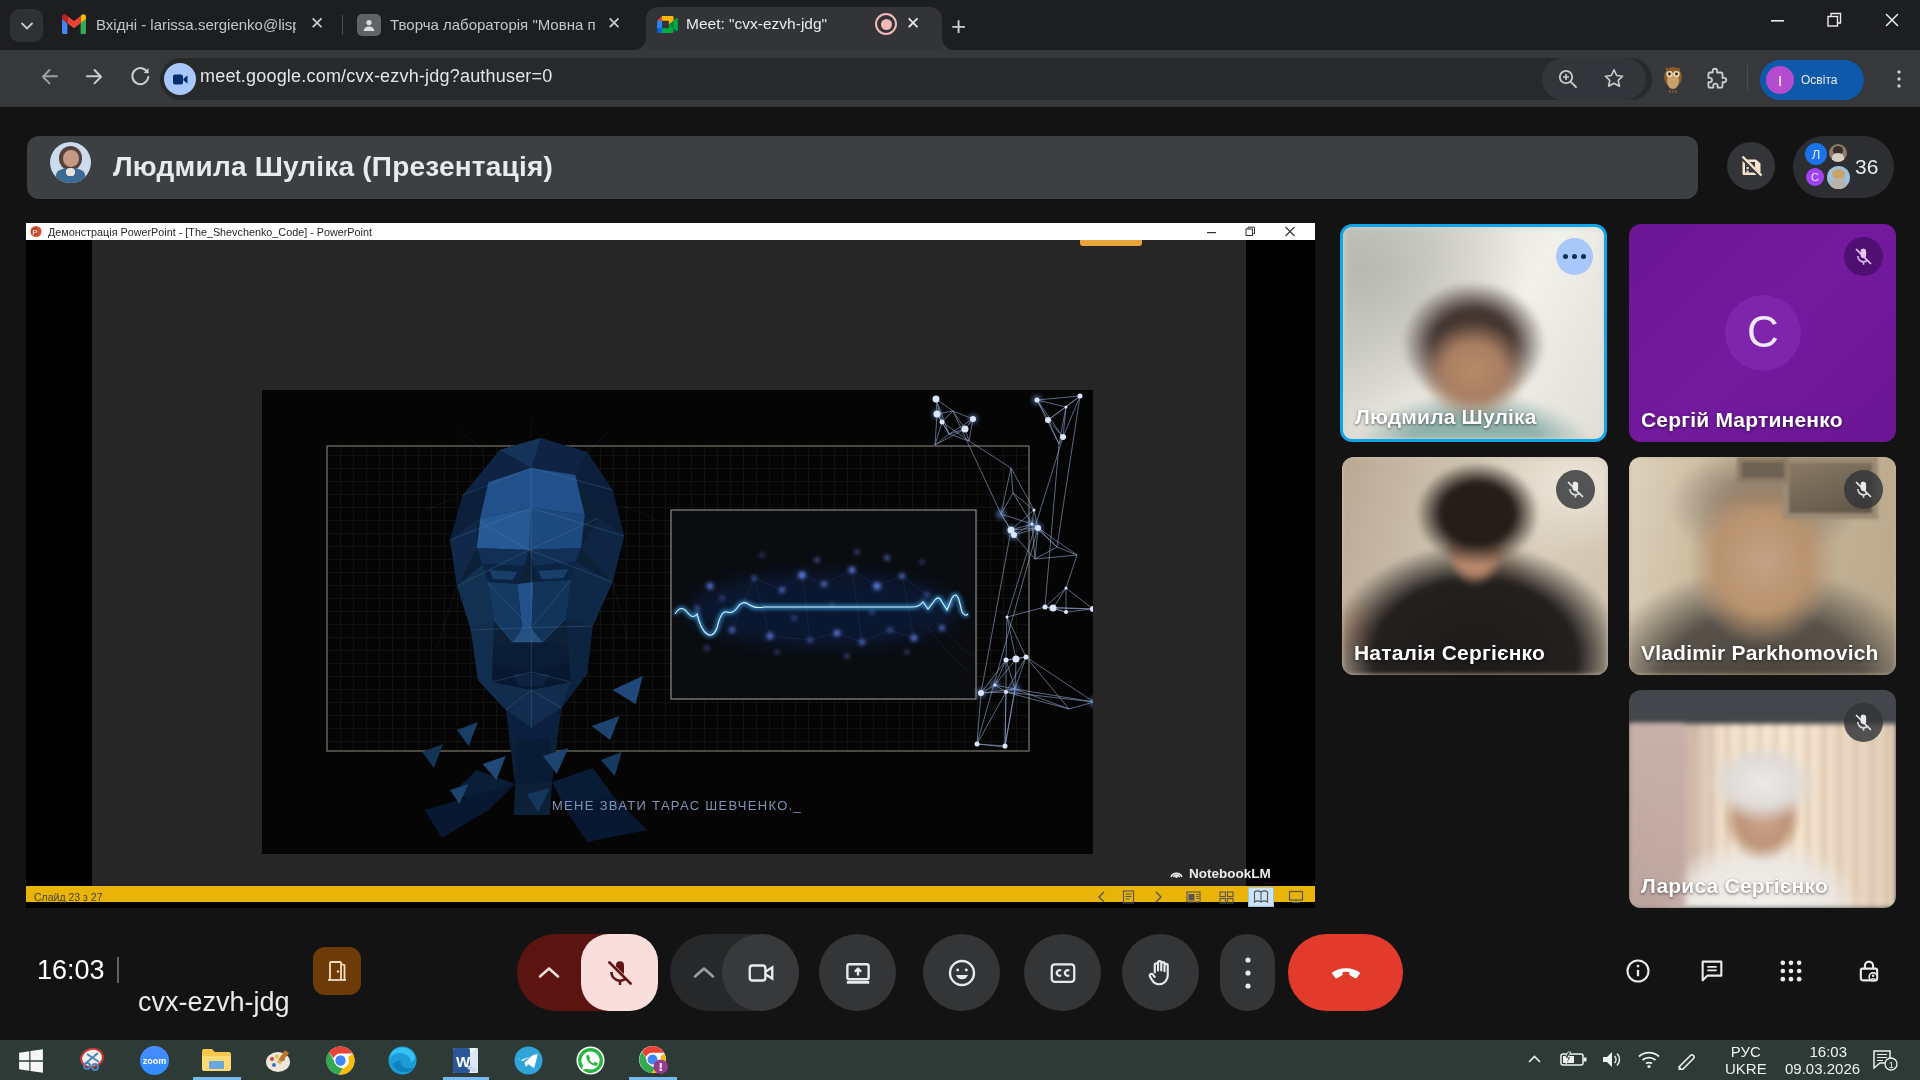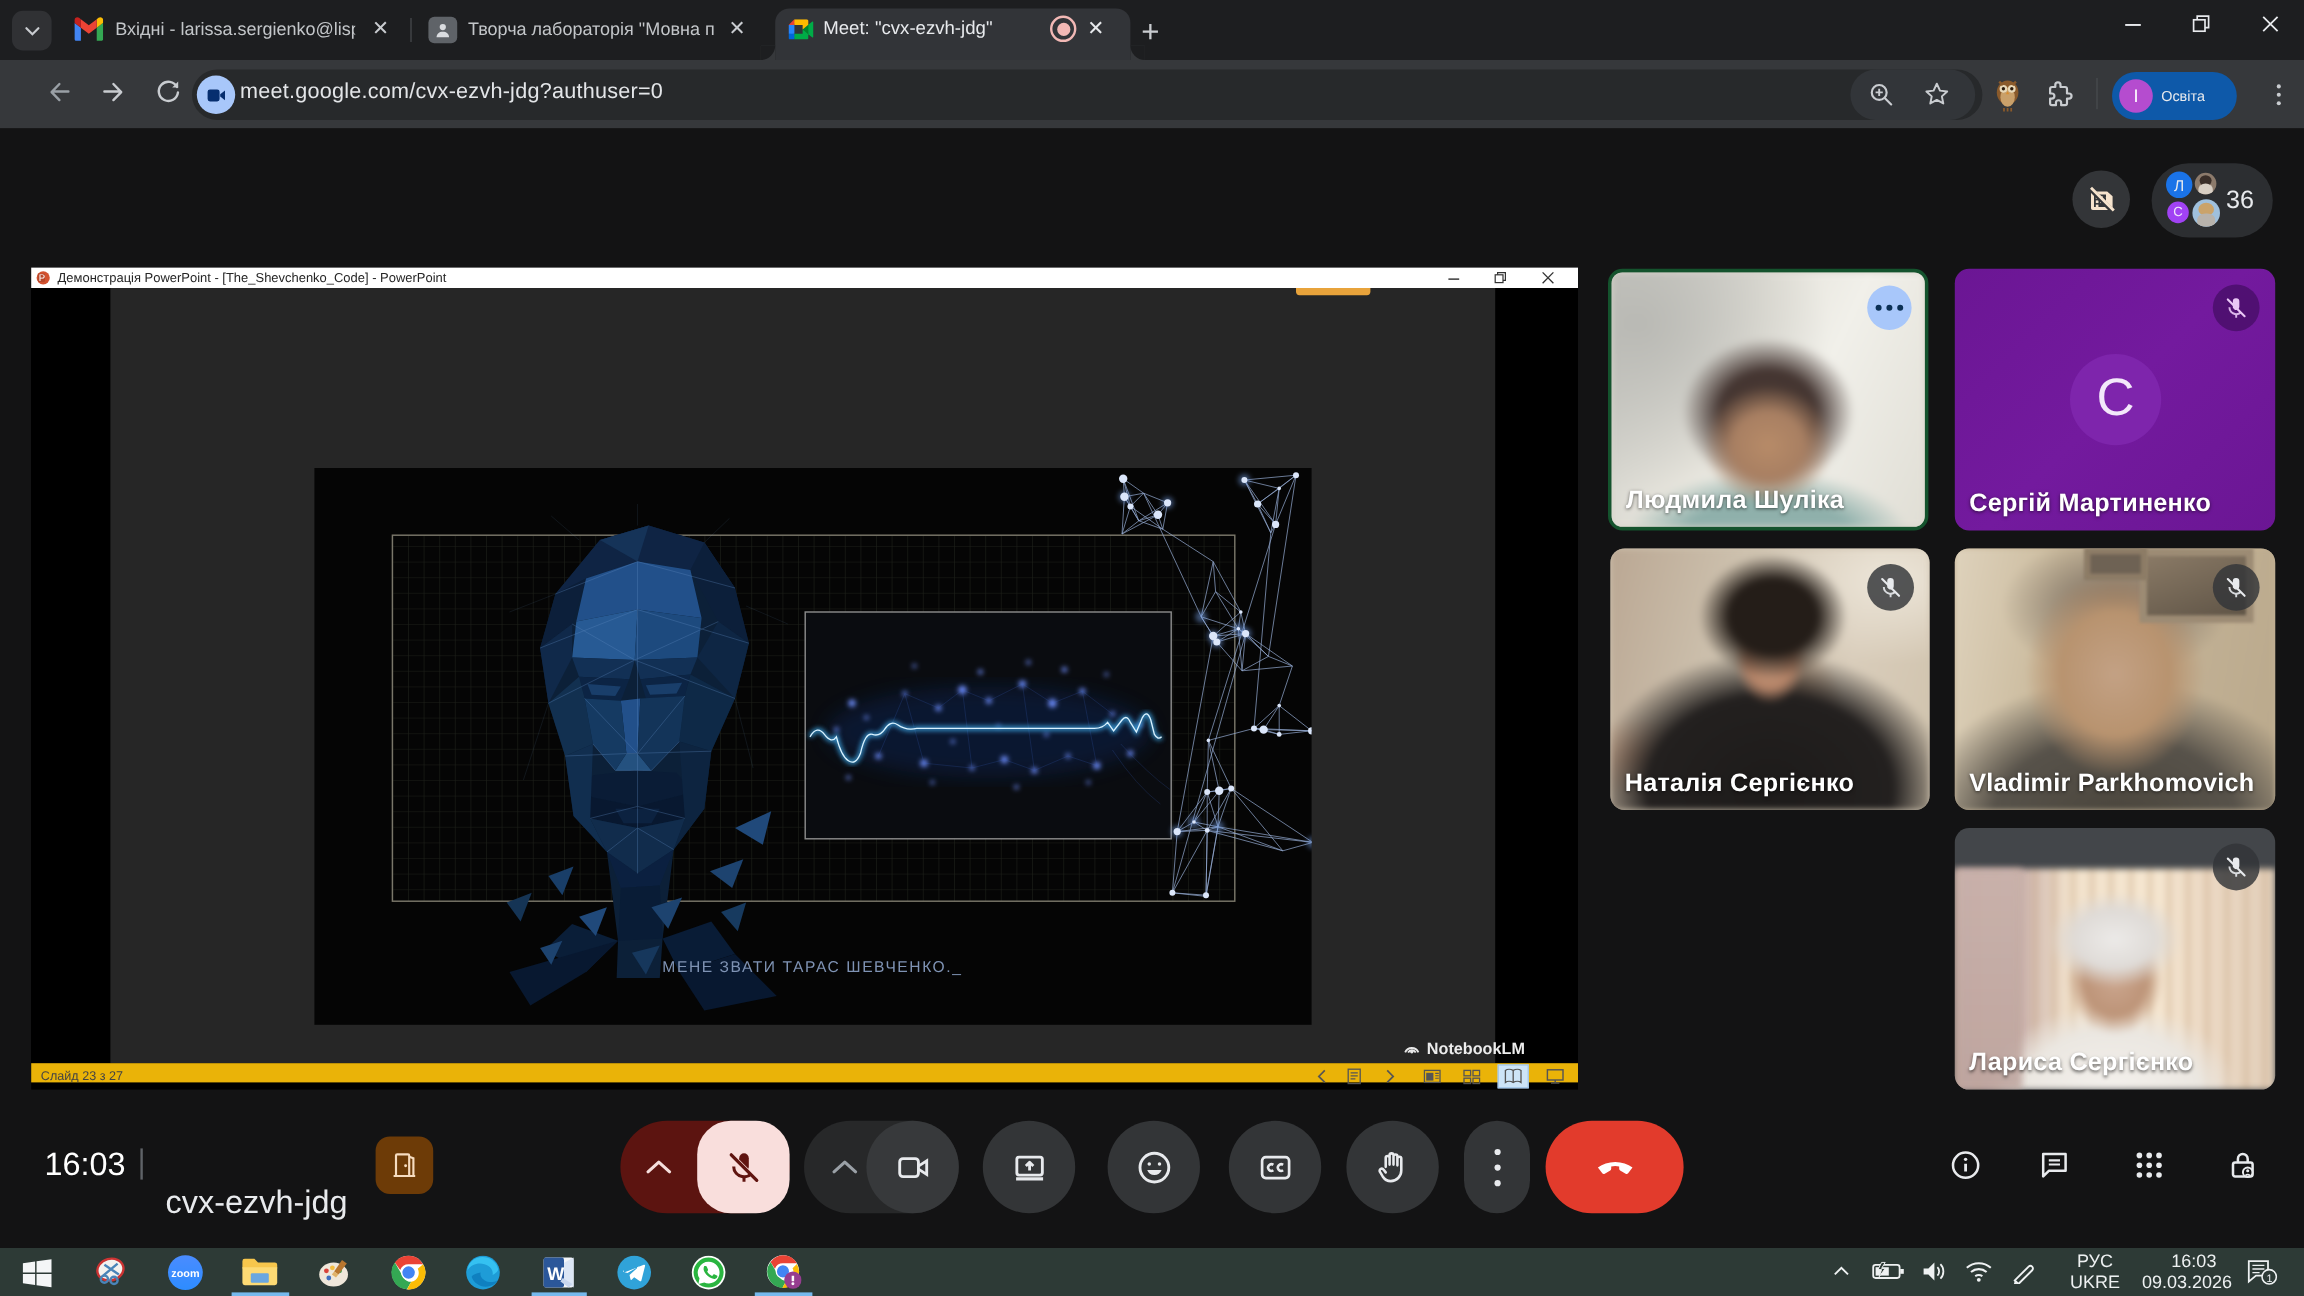--- a/index.html
+++ b/index.html
@@ -147,20 +147,29 @@
 
     <svg class="abs" style="left:1886px;top:16px;" width="26" height="26" viewBox="0 0 26 26">
         <g fill="#c9ccd0">
           <circle cx="13" cy="6" r="1.7"></circle>
           <circle cx="13" cy="13" r="1.7"></circle>
           <circle cx="13" cy="20" r="1.7"></circle>
         </g>
       </svg>
   </div>
   <div id="meet">
+    <div id="presbar">
+      <div class="abs" style="left:23px;top:6px;width:41px;height:41px;border-radius:50%;background:#ccdced;overflow:hidden;">
+        <div class="abs" style="left:9px;top:4px;width:23px;height:24px;border-radius:50% 50% 45% 45%;background:#54413a;"></div>
+        <div class="abs" style="left:12.5px;top:8px;width:16px;height:17px;border-radius:48%;background:#c59a84;"></div>
+        <div class="abs" style="left:6px;top:26px;width:29px;height:16px;border-radius:45% 45% 0 0;background:#3d6a94;"></div>
+        <div class="abs" style="left:16px;top:26px;width:9px;height:8px;border-radius:45%;background:#e8e4dc;"></div>
+      </div>
+      <div class="abs" style="left:86px;top:15px;color:#e8eaed;font-size:28px;font-weight:700;letter-spacing:.2px;">Людмила Шуліка (Презентація)</div>
+    </div>
 
     <div class="abs" style="left:1727px;top:35px;width:48px;height:48px;border-radius:50%;background:#333538;display:flex;align-items:center;justify-content:center;">
       <svg width="27" height="27" viewBox="0 0 27 27">
         <path d="M4.5 6.5 h13.5 l4.5 4 v10 a1.5 1.5 0 0 1 -1.5 1.5 H6 a1.5 1.5 0 0 1 -1.5 -1.5z M7 9 v10.5 h11.5 l-1.5 -1.5 V9z" fill="#f6e3cd" fill-rule="evenodd"></path>
         <path d="M4.5 6.5 h13.5 l4.5 4 v10 a1.5 1.5 0 0 1 -1.5 1.5 H6 a1.5 1.5 0 0 1 -1.5 -1.5z" fill="#f6e3cd" opacity="0"></path>
         <g fill="#f6e3cd">
             <rect x="8.5" y="10.5" width="2.2" height="2.2"></rect>
             <rect x="12" y="10.5" width="2.2" height="2.2"></rect>
             <rect x="8.5" y="14" width="2.2" height="2.2"></rect>
             <rect x="12" y="14" width="2.2" height="2.2"></rect>
@@ -432,21 +441,21 @@
             <path d="M8 2 C6 .8 3 .8 1.5 2 V12 C3 10.8 6 10.8 8 12 C10 10.8 13 10.8 14.5 12 V2 C13 .8 10 .8 8 2z" fill="none" stroke="#555" stroke-width="1.1"></path>
             <path d="M8 2 V12" stroke="#555" stroke-width="1.1"></path>
           </svg>
         <svg class="abs" style="left:1262px;top:4px;" width="16" height="14" viewBox="0 0 16 14">
             <rect x="1.5" y="1.5" width="13" height="8.5" fill="none" stroke="#555" stroke-width="1.2"></rect>
             <path d="M8 10 v2.5 M4.5 12.5 h7" stroke="#555" stroke-width="1.2"></path>
           </svg>
       </div>
     </div>
 
-    <div class="tile" style="left:1340px;top:117px;width:267px;height:218px;border:3px solid #14532d;background:#d8d4cb;">
+    <div class="tile" style="left:1340px;top:117px;width:267px;height:218px;border:3px solid #0ea5e9;background:#d8d4cb;">
       <div class="abs" style="left:0;top:0;right:0;bottom:0;background:
         radial-gradient(54px 50px at 50% 68%, #b78b68 0%, #a87f62 55%, rgba(160,120,90,0) 100%),
         radial-gradient(72px 62px at 50% 55%, #4a3a33 0%, #443531 55%, rgba(74,58,51,0) 100%),
         radial-gradient(120px 60px at 50% 106%, #8fb0ab 0%, #8fb0ab 60%, rgba(130,165,160,0) 100%),
         radial-gradient(160px 140px at 8% 20%, #b9b9b4 0%, rgba(185,185,180,0) 100%),
         linear-gradient(115deg, #c9c9c3 0%, #e7e5dd 40%, #f1f0ea 60%, #e0ded5 100%);
         filter:blur(3px);"></div>
       <div class="abs" style="right:11px;top:11px;width:37px;height:37px;border-radius:50%;background:#a8c7fa;display:flex;align-items:center;justify-content:center;gap:3.5px;">
         <div style="width:5.5px;height:5.5px;border-radius:50%;background:#0b3055;"></div>
           <div style="width:5.5px;height:5.5px;border-radius:50%;background:#0b3055;"></div>

